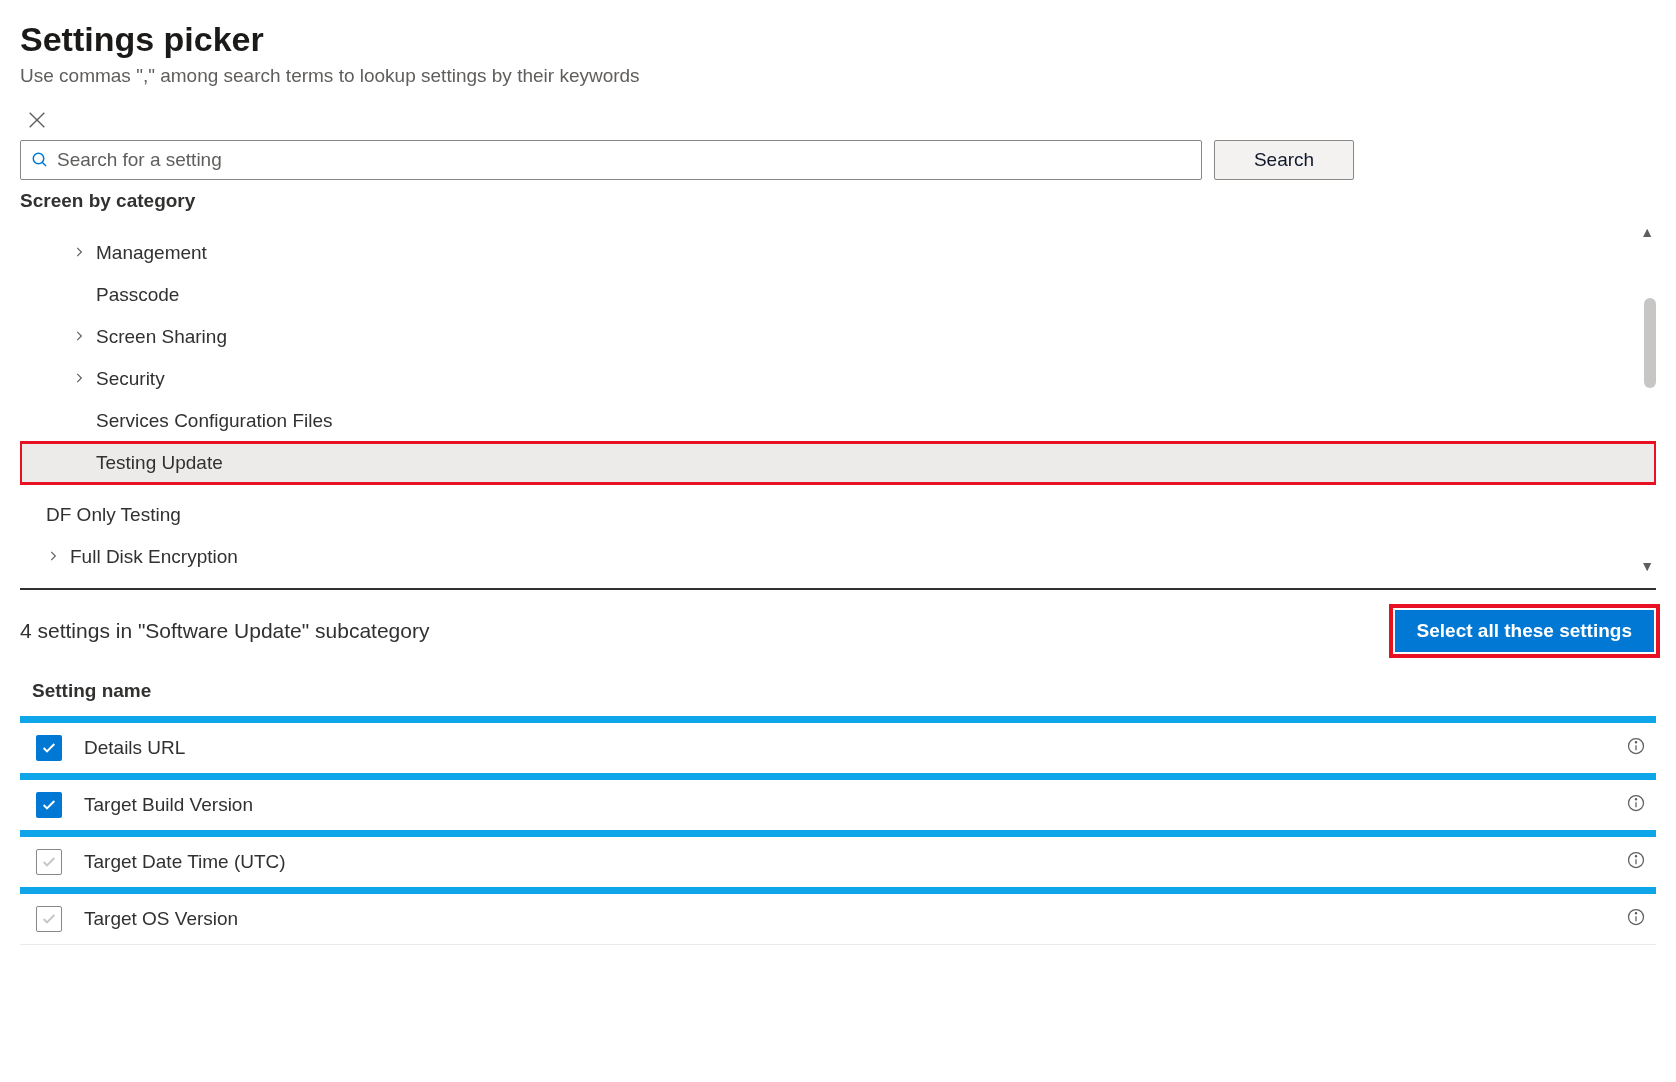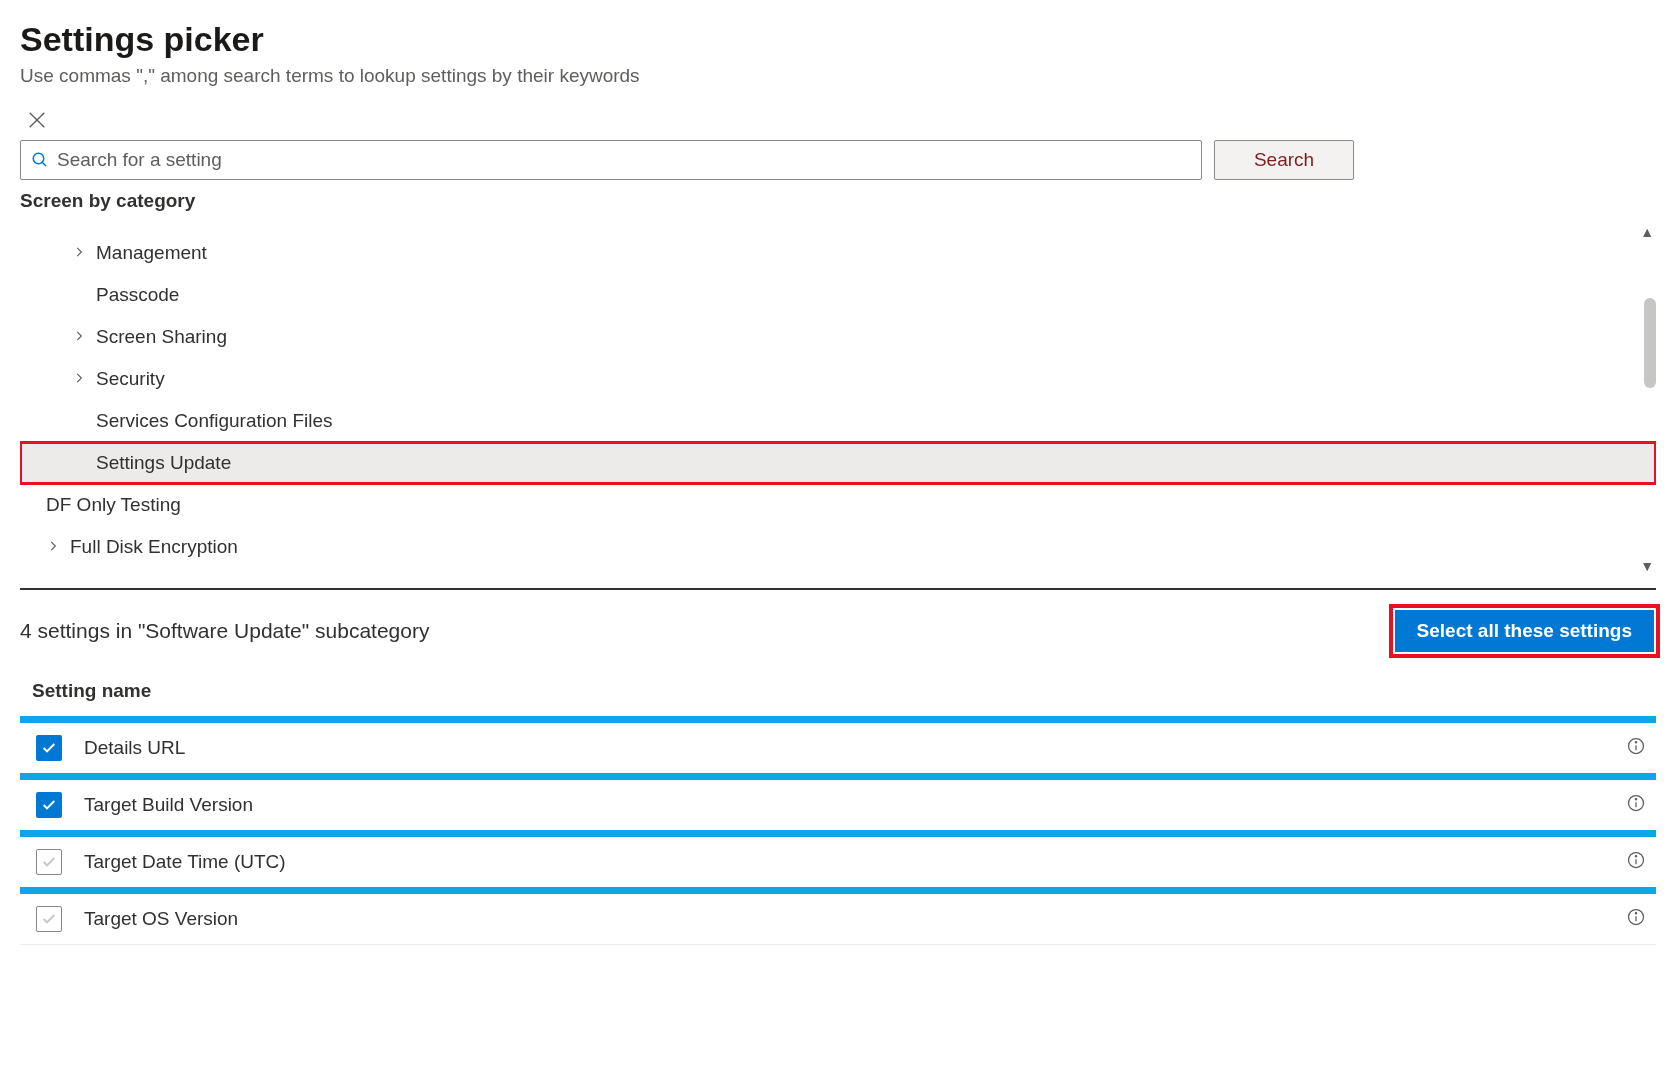--- a/index.html
+++ b/index.html
@@ -26,40 +26,40 @@
     .search-box svg { width: 18px; height: 18px; color: #0078d4; flex-shrink: 0; }
     .search-input {
       border: none; outline: none; flex: 1;
       font-size: 19px; color: #737373; padding: 0 8px;
       font-family: inherit;
     }
     .search-input::placeholder { color: #605e5c; }
     .search-btn {
       width: 140px; height: 40px;
       border: 1px solid #8a8886; border-radius: 2px;
-      background: #f3f2f1; color: #7f1d1d;
+      background: #f3f2f1; color: #0f172a;
       font-size: 19px; font-family: inherit;
       cursor: pointer;
     }
 
     .browse-label { font-size: 19px; font-weight: 600; margin-bottom: 8px; }
 
     .tree-wrap { position: relative; }
     .tree {
       height: 370px; overflow: hidden;
       border-bottom: 2px solid #323130;
       padding-top: 12px; padding-bottom: 8px;
     }
     .tree-item {
       display: flex; align-items: center;
       height: 42px; font-size: 19px; color: #323130;
       cursor: pointer;
       padding-left: 52px;
     }
-    .tree-item.lvl1 { padding-left: 26px; }
+    .tree-item.lvl1 { padding-left: 26px; align-items: flex-end; }
     .tree-item .chev { width: 14px; height: 14px; margin-right: 10px; color: #605e5c; flex-shrink: 0; }
     .tree-item.no-chev.lvl2 { padding-left: 76px; }
     .tree-item.selected {
       background: #edebe9;
     }
     .tree-item.highlight-box {
       outline: 3px solid #e81123; outline-offset: -2px;
     }
     .scroll-arrow {
       position: absolute; right: 2px;
@@ -159,21 +159,21 @@
       <div class="tree-item lvl2">
         <span><svg class="chev" viewBox="0 0 24 24" fill="none" stroke="currentColor" stroke-width="2">
             <polyline points="9 5 16 12 9 19"></polyline>
           </svg></span>
         <span>Security</span>
       </div>
       <div class="tree-item lvl2 no-chev">
         <span>Services Configuration Files</span>
       </div>
       <div class="tree-item lvl2 no-chev selected highlight-box">
-        <span>Settings Update</span>
+        <span>Testing Update</span>
       </div>
       <div class="tree-item lvl1 no-chev">
         <span>DF Only Testing</span>
       </div>
       <div class="tree-item lvl1">
         <span><svg class="chev" viewBox="0 0 24 24" fill="none" stroke="currentColor" stroke-width="2">
             <polyline points="9 5 16 12 9 19"></polyline>
           </svg></span>
         <span>Full Disk Encryption</span>
       </div>

